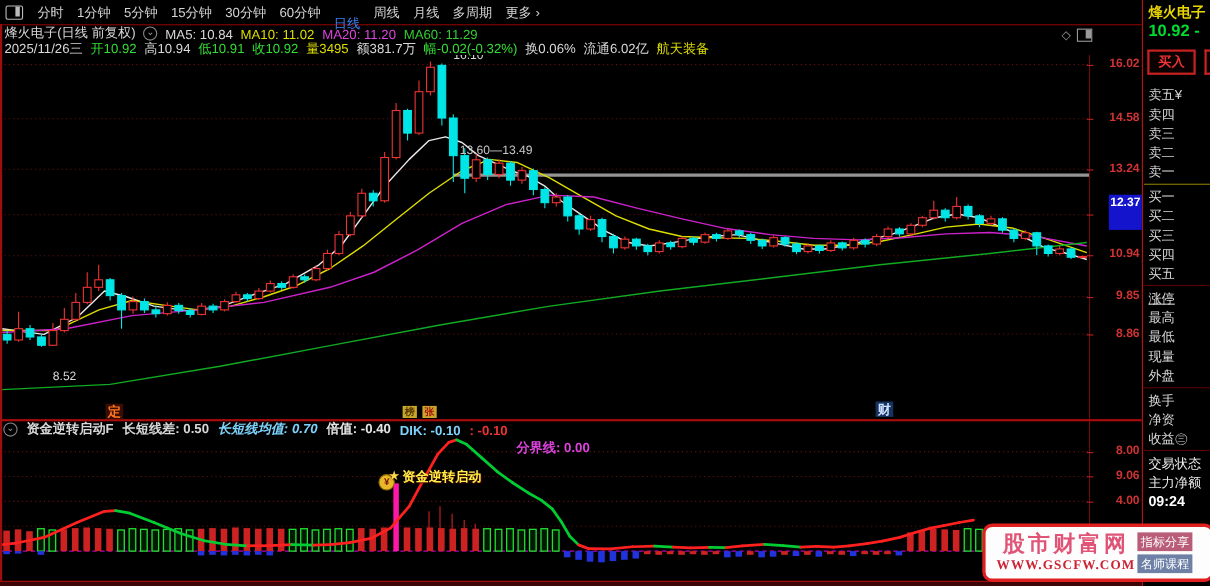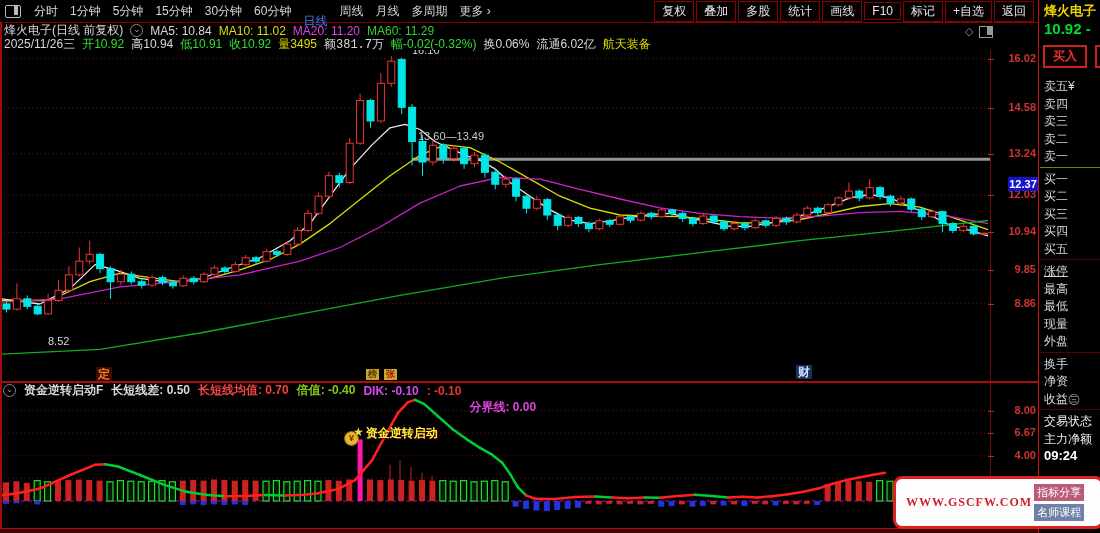--- a/index.html
+++ b/index.html
@@ -26,21 +26,21 @@
   .splitbox{width:12px;height:10px;border:1px solid #999;position:relative;}
   .splitbox:before{content:"";position:absolute;right:0;top:0;width:5px;height:8px;background:#999;}
   
   .vline-plot{position:absolute;left:990px;top:50px;width:1px;height:478px;background:#6e0b0b;}
   .vline-left{position:absolute;left:0;top:22px;width:2px;height:506px;background:#9c0f0f;}
   .sep-sub{position:absolute;left:0;top:381px;width:1038px;height:2px;background:#a80c0c;}
   .bottom-strip{position:absolute;left:0;top:528px;width:1100px;height:5px;background:#3d0505;border-top:1px solid #a81111;}
   
   .axlabel{position:absolute;width:42px;text-align:right;font-size:11px;color:#d03333;font-weight:bold;}
   .axtick{position:absolute;width:6px;height:1px;background:#c02020;}
-  .pricechip{position:absolute;left:1008px;width:30px;height:14px;background:#1414cc;color:#fff;
+  .pricechip{position:absolute;left:1008px;width:30px;height:32px;background:#1414cc;color:#fff;
              font-size:11px;font-weight:bold;text-align:center;line-height:14px;}
   
   #subheader{position:absolute;left:3px;top:383px;height:15px;display:flex;align-items:center;gap:8px;white-space:nowrap;}
   #subheader .hitem{font-size:12px;font-weight:bold;}
   
   .badge{position:absolute;font-weight:bold;z-index:5;}
   
   #signal{position:absolute;left:344px;top:425px;display:flex;align-items:flex-start;z-index:6;}
   .coin{width:13px;height:13px;border-radius:50%;background:#e8b82a;border:1px solid #8a6a00;
         color:#7a1600;font-size:9px;font-weight:bold;text-align:center;line-height:13px;margin-top:6px;}
@@ -81,49 +81,38 @@
         <span class="mi">5分钟</span>
         <span class="mi">15分钟</span>
         <span class="mi">30分钟</span>
         <span class="mi">60分钟</span>
         <span class="mi active">日线</span>
         <span class="mi">周线</span>
         <span class="mi">月线</span>
         <span class="mi">多周期</span>
         <span class="mi">更多 ›</span>
       </div>
-    <div class="btns">
-        <span class="tbtn">复权</span>
-        <span class="tbtn">叠加</span>
-        <span class="tbtn">多股</span>
-        <span class="tbtn">统计</span>
-        <span class="tbtn">画线</span>
-        <span class="tbtn">F10</span>
-        <span class="tbtn">标记</span>
-        <span class="tbtn">+自选</span>
-        <span class="tbtn">返回</span>
-      </div>
   </div>
 
   <div class="hline1">
     <span class="hitem" style="color:#d8d8d8">烽火电子(日线 前复权)</span>
     <span class="collapse-circ">⌄</span>
   <span class="hitem" style="color: rgb(216, 216, 216);">MA5: 10.84</span>
       <span class="hitem" style="color: rgb(221, 221, 0);">MA10: 11.02</span>
       <span class="hitem" style="color: rgb(221, 68, 221);">MA20: 11.20</span>
       <span class="hitem" style="color: rgb(51, 204, 51);">MA60: 11.29</span>
     </div>
   <div class="hline2">
       <span class="hitem" style="color: rgb(216, 216, 216);">2025/11/26三</span>
       <span class="hitem" style="color: rgb(51, 221, 51);">开10.92</span>
       <span class="hitem" style="color: rgb(216, 216, 216);">高10.94</span>
       <span class="hitem" style="color: rgb(51, 221, 51);">低10.91</span>
       <span class="hitem" style="color: rgb(51, 221, 51);">收10.92</span>
       <span class="hitem" style="color: rgb(221, 221, 0);">量3495</span>
-      <span class="hitem" style="color: rgb(216, 216, 216); font-family: Liberation Mono, monospace;">额381.7万</span>
+      <span class="hitem" style="color: rgb(216, 216, 216);">额381.7万</span>
       <span class="hitem" style="color: rgb(51, 221, 51);">幅-0.02(-0.32%)</span>
       <span class="hitem" style="color: rgb(216, 216, 216);">换0.06%</span>
       <span class="hitem" style="color: rgb(216, 216, 216);">流通6.02亿</span>
       <span class="hitem" style="color: rgb(221, 221, 0);">航天装备</span>
     </div>
   <div class="chart-mini-icons">
     <span class="diamond">◇</span>
     <span class="splitbox"></span>
   </div>
 
@@ -510,23 +499,23 @@
 
   <div class="vline-plot"></div>
   <div class="vline-left"></div>
   <div class="sep-sub"></div>
   <div class="bottom-strip"></div>
 
   <div id="subheader">
     <span class="collapse-circ">⌄</span>
   <span class="hitem" style="color: rgb(216, 216, 216);">资金逆转启动F</span>
       <span class="hitem" style="color: rgb(216, 216, 216);">长短线差: 0.50</span>
-      <span class="hitem" style="color: #ef4444;">长短线均值: 0.70</span>
-      <span class="hitem" style="color: #84cc16;">倍值: -0.40</span>
-      <span class="hitem" style="color: #d946ef;">DIK: -0.10</span>
+      <span class="hitem" style="color: #7dd3fc; font-style: italic;">长短线均值: 0.70</span>
+      <span class="hitem" style="color: #e5e5e5;">倍值: -0.40</span>
+      <span class="hitem" style="color: #7dd3fc;">DIK: -0.10</span>
       <span class="hitem" style="color: rgb(238, 51, 51);">: -0.10</span>
       <span class="hitem" style="color: rgb(221, 68, 221); margin-top: 34px;">分界线: 0.00</span>
     </div>
 
   <div id="signal">
     <span class="coin">¥</span>
     <span class="star">★</span>
     <span class="sigtext">资金逆转启动</span>
   </div>
 
@@ -557,20 +546,21 @@
       <div class="prow" style="top: 373px;">净资</div>
       <div class="prow" style="top: 390.5px;">收益㊂</div>
       <div class="pdiv" style="top: 409px;"></div>
       <div class="prow" style="top: 413px; color: rgb(238, 238, 238);">交易状态</div>
       <div class="prow" style="top: 430.5px; color: rgb(238, 238, 238);">主力净额</div>
       <div class="prow" style="top: 448px; color: rgb(255, 255, 255); font-weight: bold; font-size: 13px;">09:24</div>
     </div>
 
   <div id="wm">
     <div class="wmleft">
+      <div class="wmname">股市财富网</div>
       <div class="wmurl">WWW.GSCFW.COM</div>
     </div>
     <div class="wmbadges">
       <div class="wmbadge b1">指标分享</div>
       <div class="wmbadge b2">名师课程</div>
     </div>
   </div>
 
 <div class="axlabel" style="left: 994px; top: 52px;">16.02</div>
     <div class="axtick" style="left: 988px; top: 59px;"></div>
@@ -582,21 +572,21 @@
     <div class="axtick" style="left: 988px; top: 195px;"></div>
     <div class="axlabel" style="left: 994px; top: 225px;">10.94</div>
     <div class="axtick" style="left: 988px; top: 232px;"></div>
     <div class="axlabel" style="left: 994px; top: 263px;">9.85</div>
     <div class="axtick" style="left: 988px; top: 270px;"></div>
     <div class="axlabel" style="left: 994px; top: 297px;">8.86</div>
     <div class="axtick" style="left: 988px; top: 304px;"></div>
     <div class="pricechip" style="top: 177px;">12.37</div>
     <div class="axlabel" style="left: 994px; top: 404px;">8.00</div>
     <div class="axtick" style="left: 988px; top: 411px;"></div>
-    <div class="axlabel" style="left: 994px; top: 426px;">6.67</div>
+    <div class="axlabel" style="left: 994px; top: 426px;">9.06</div>
     <div class="axtick" style="left: 988px; top: 433px;"></div>
     <div class="axlabel" style="left: 994px; top: 449px;">4.00</div>
     <div class="axtick" style="left: 988px; top: 456px;"></div>
     <div class="badge" style="left: 96px; top: 367px; color: rgb(255, 119, 34); background: rgb(58, 13, 0); font-size: 12px; padding: 0px 2px; line-height: 14px;">定</div>
     <div class="badge" style="left: 366px; top: 369px; color: rgb(90, 58, 0); background: rgb(200, 166, 42); font-size: 9px; padding: 0px 2px; line-height: 11px;">榜</div>
     <div class="badge" style="left: 384px; top: 369px; color: rgb(170, 17, 17); background: rgb(200, 166, 42); font-size: 9px; padding: 0px 2px; line-height: 11px;">张</div>
     <div class="badge" style="left: 796px; top: 365px; color: rgb(207, 224, 255); background: rgb(21, 51, 95); font-size: 12px; padding: 0px 2px; line-height: 14px;">财</div>
   </div>
 
 </body></html>

